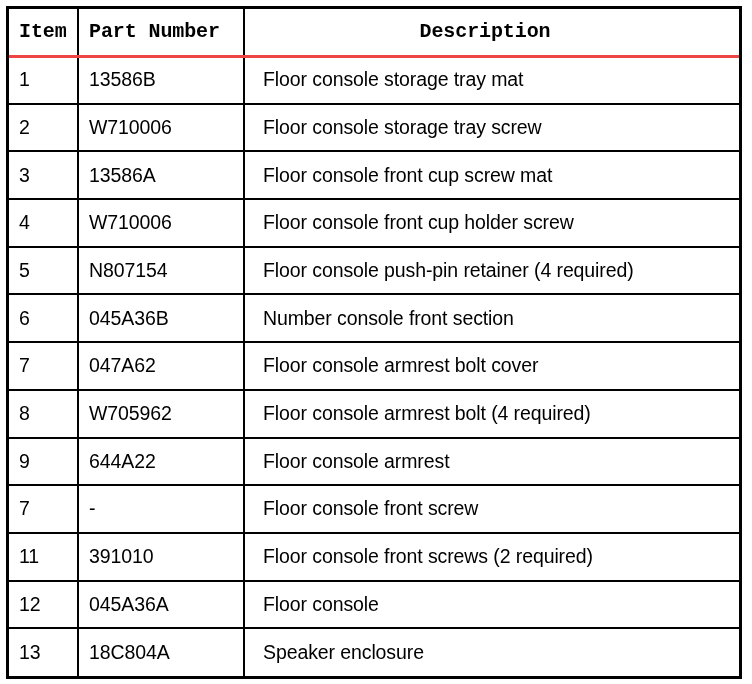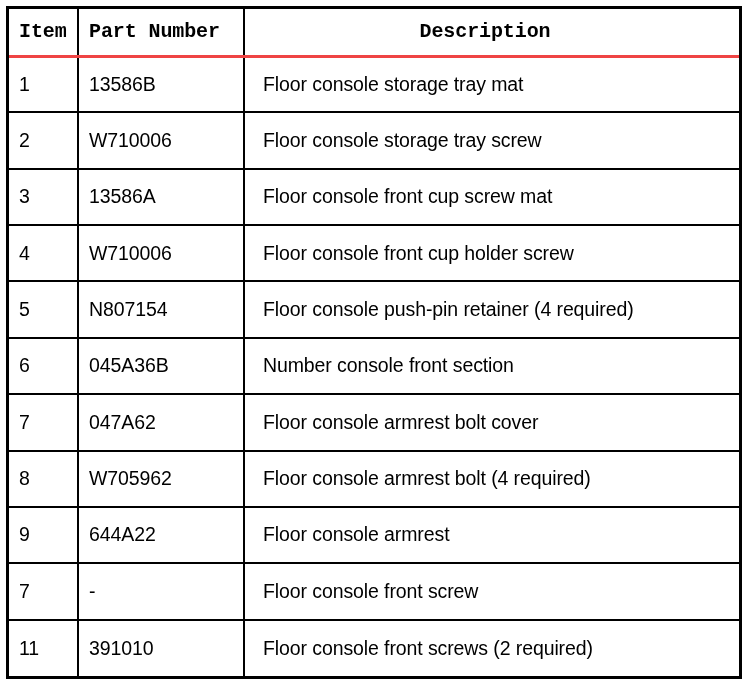--- a/index.html
+++ b/index.html
@@ -166,16 +166,26 @@
           <tr>
             <td class="cell-item">7</td>
             <td class="cell-part">-</td>
             <td class="cell-desc">Floor console front screw</td>
           </tr>
           <tr>
             <td class="cell-item">11</td>
             <td class="cell-part">391010</td>
             <td class="cell-desc">Floor console front screws (2 required)</td>
           </tr>
+          <tr>
+            <td class="cell-item">12</td>
+            <td class="cell-part">045A36A</td>
+            <td class="cell-desc">Floor console</td>
+          </tr>
+          <tr>
+            <td class="cell-item">13</td>
+            <td class="cell-part">18C804A</td>
+            <td class="cell-desc">Speaker enclosure</td>
+          </tr>
         </tbody>
     </table>
   </div>
 </div>
 
 </body></html>

